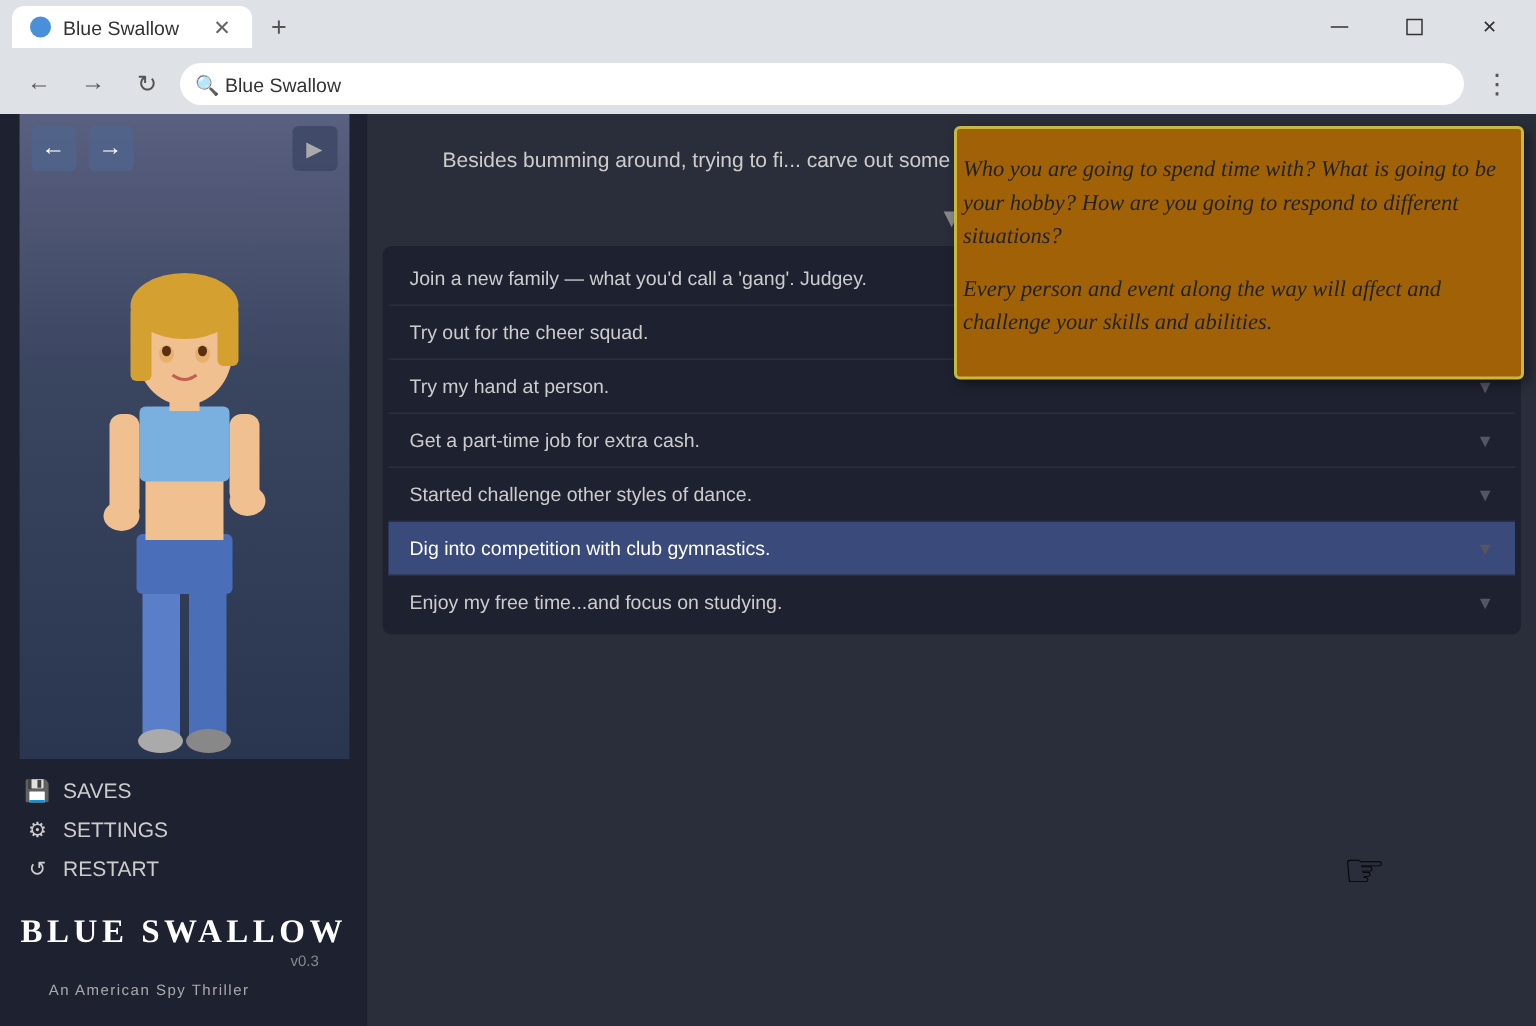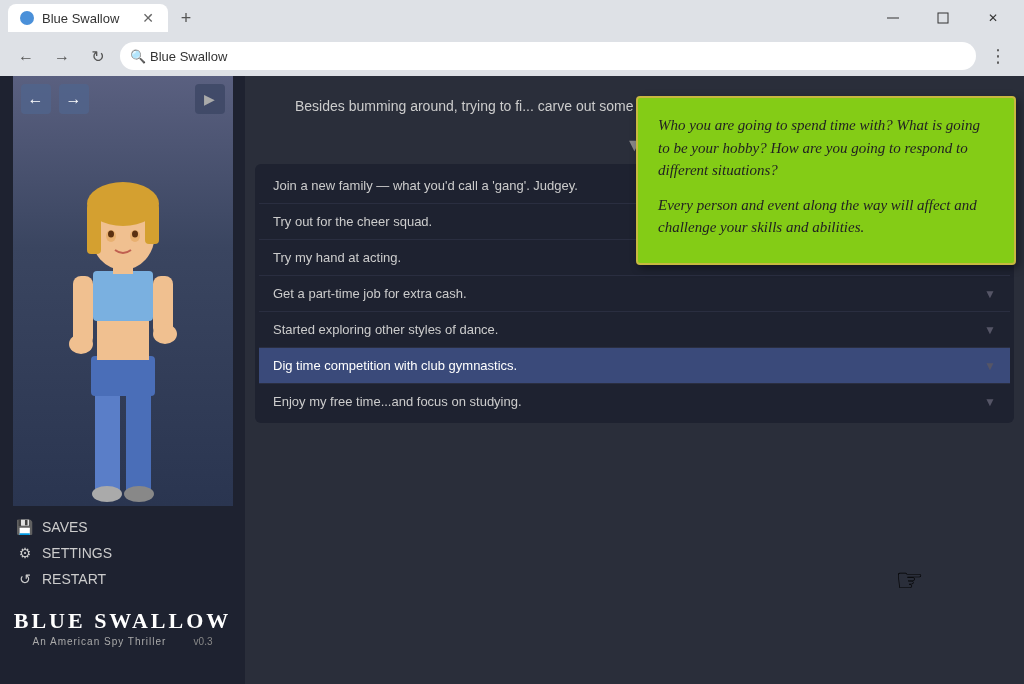--- a/index.html
+++ b/index.html
@@ -31,28 +31,28 @@
     .char-image { width: 220px; height: 430px; background: linear-gradient(180deg, #3a4060 0%, #2a3050 50%, #1e2535 100%); position: relative; overflow: hidden; display: flex; align-items: flex-end; justify-content: center; }
     .char-bg { position: absolute; top: 0; left: 0; right: 0; bottom: 0; background: linear-gradient(180deg, #5a6080 0%, #3a4560 40%, #2a3550 100%); }
     .arrow-btn { width: 30px; height: 30px; background: rgba(80,100,140,0.8); border: none; cursor: pointer; color: white; font-size: 16px; display: flex; align-items: center; justify-content: center; border-radius: 4px; }
     .img-fade-btn { width: 30px; height: 30px; background: rgba(60,70,100,0.8); border: none; cursor: pointer; color: #aaa; font-size: 14px; display: flex; align-items: center; justify-content: center; border-radius: 4px; }
 
     .menu-items { width: 100%; padding: 8px 16px; }
     .menu-item { display: flex; align-items: center; gap: 8px; padding: 4px 0; color: #ccc; font-size: 14px; cursor: pointer; }
     .menu-icon { width: 18px; height: 18px; display: flex; align-items: center; justify-content: center; }
 
     .game-title { color: white; font-size: 22px; font-weight: bold; letter-spacing: 3px; font-family: 'Georgia', serif; text-transform: uppercase; margin-top: 4px; }
-    .game-subtitle { color: #aaa; font-size: 10px; letter-spacing: 1px; }
+    .game-subtitle { color: #aaa; font-size: 10px; letter-spacing: 1px; margin-top: 19px; }
     .game-version { color: #888; font-size: 10px; }
 
     
     .right-panel { flex: 1; display: flex; flex-direction: column; position: relative; background: #2a2e3a; padding: 10px; }
 
     
-    .tooltip-box { position: absolute; top: 20px; right: 8px; width: 380px; background: #84cc16; border: 2px solid #c8b840; border-radius: 4px; padding: 16px 20px; z-index: 10; box-shadow: 3px 3px 8px rgba(0,0,0,0.4); }
+    .tooltip-box { position: absolute; top: 8px; right: 8px; width: 380px; background: #a16207; border: 2px solid #c8b840; border-radius: 4px; padding: 16px 4px; z-index: 10; box-shadow: 3px 3px 8px rgba(0,0,0,0.4); }
     .tooltip-text { font-size: 15px; font-style: italic; font-family: 'Georgia', serif; color: #222; line-height: 1.5; }
     .tooltip-text p { margin-bottom: 12px; }
     .tooltip-text p:last-child { margin-bottom: 8px; }
 
     
     .story-text { color: #ccc; font-size: 14px; padding: 10px 60px 10px 40px; line-height: 1.5; margin-bottom: 8px; }
 
     
     .scroll-indicator { display: flex; justify-content: center; margin-bottom: 8px; }
     .scroll-arrow { color: #888; font-size: 18px; }
@@ -204,33 +204,33 @@
 
       <div class="choice-item">
             <span>Join a new family — what you'd call a 'gang'. Judgey.</span>
             <span class="choice-arrow">▼</span>
           </div>
           <div class="choice-item">
             <span>Try out for the cheer squad.</span>
             <span class="choice-arrow">▼</span>
           </div>
           <div class="choice-item">
-            <span>Try my hand at acting.</span>
+            <span>Try my hand at person.</span>
             <span class="choice-arrow">▼</span>
           </div>
           <div class="choice-item">
             <span>Get a part-time job for extra cash.</span>
             <span class="choice-arrow">▼</span>
           </div>
           <div class="choice-item">
-            <span>Started exploring other styles of dance.</span>
+            <span>Started challenge other styles of dance.</span>
             <span class="choice-arrow">▼</span>
           </div>
           <div class="choice-item selected" style="position: relative;">
-            <span>Dig time competition with club gymnastics.</span>
+            <span>Dig into competition with club gymnastics.</span>
             <span class="choice-arrow">▼</span>
           </div>
           <div class="choice-item">
             <span>Enjoy my free time...and focus on studying.</span>
             <span class="choice-arrow">▼</span>
           </div>
         </div>
 
     <div style="position: absolute; bottom: 85px; right: 100px; font-size: 32px; z-index: 30; pointer-events: none;">☞</div>
       </div>

